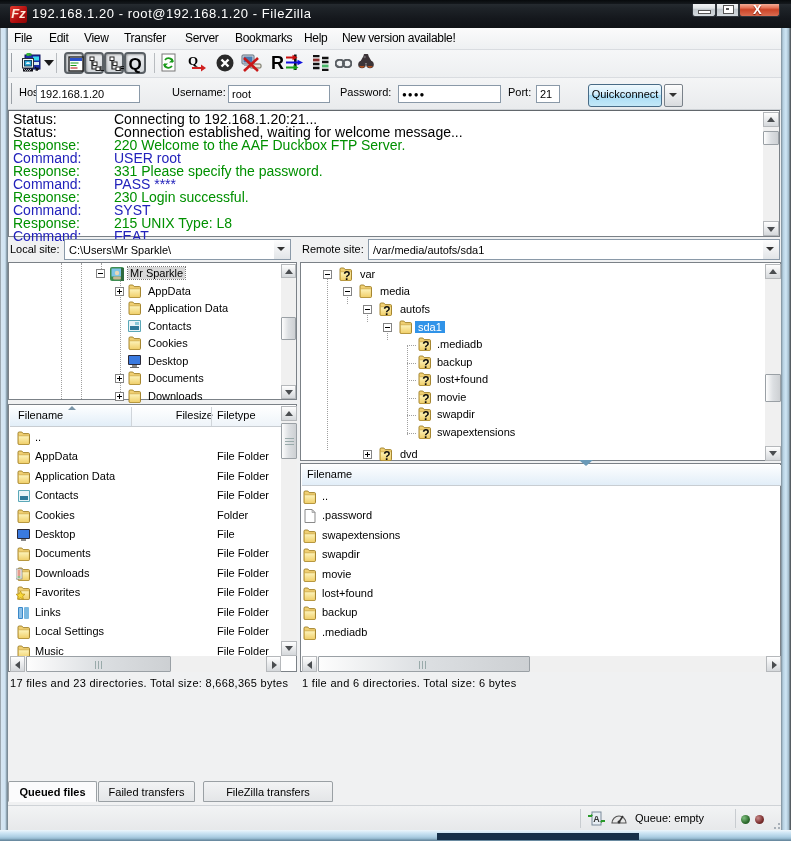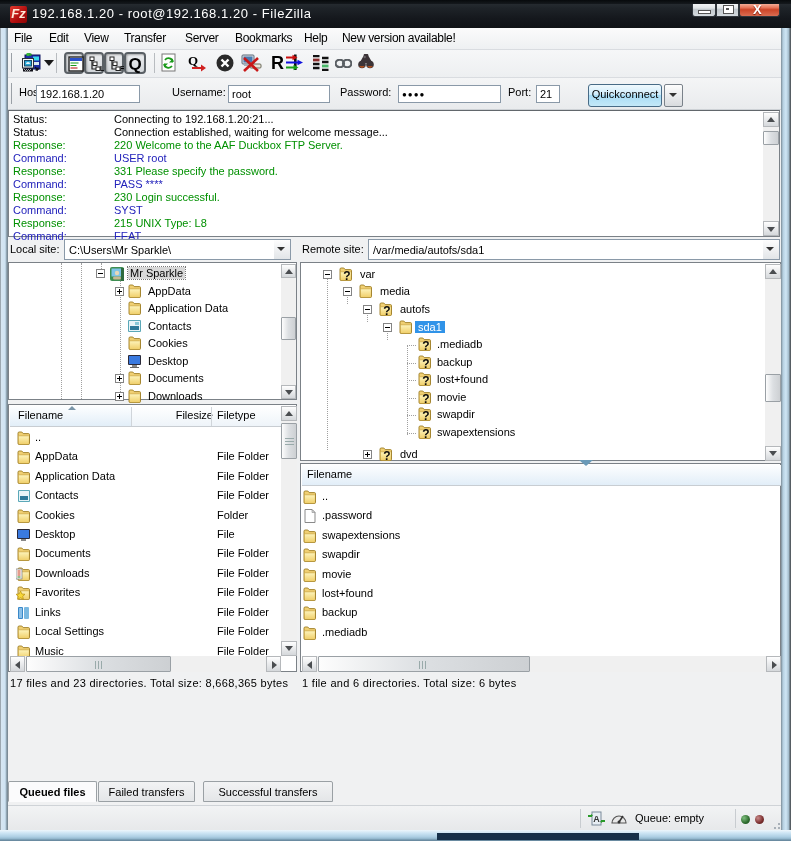--- a/index.html
+++ b/index.html
@@ -33,21 +33,21 @@
 .tbtn{position:absolute;top:2px;width:22px;height:22px;}
 .toggle{border:2px solid #5a6065;border-radius:4px;background:linear-gradient(#eceef0,#d3d7db);box-shadow:inset 1px 1px 2px rgba(0,0,0,.3);box-sizing:border-box;}
 
 #qc{left:8px;top:78px;width:773px;height:31px;background:linear-gradient(#f4f5f6,#e9ebed);border-bottom:1px solid #cdd1d5;font-size:11px;color:#000;}
 #qc .lbl{position:absolute;top:8px;}
 .inp{position:absolute;top:7px;height:18px;border:1px solid #8a99a8;background:#fff;font-size:11px;color:#000;box-sizing:border-box;padding:0 3px;font-family:"Liberation Sans",sans-serif;}
 #qcbtn{position:absolute;left:580px;top:6px;width:72px;height:21px;border:1px solid #486b86;border-radius:3px;background:linear-gradient(#f0f9fd 0,#d0ecfb 45%,#a8dcf5 50%,#c4e8f8 100%);font-size:11px;text-align:center;line-height:19px;}
 #qcdrop{position:absolute;left:656px;top:6px;width:17px;height:21px;border:1px solid #7a828a;border-radius:2px;background:linear-gradient(#fdfdfd,#d8dbde);}
 .darr{width:0;height:0;border-left:4px solid transparent;border-right:4px solid transparent;border-top:4px solid #333;}
 
-#log{left:8px;top:110px;width:772px;height:127px;background:#fff;border:1px solid #7b8187;border-top:1px solid #62676c;box-sizing:border-box;font-size:11px;}
+#log{left:8px;top:110px;width:772px;height:127px;background:#fff;border:1px solid #7b8187;border-top:1px solid #62676c;box-sizing:border-box;font-size:14px;}
 .lr{position:absolute;left:4px;width:750px;height:13px;line-height:13px;white-space:pre;}
 .lr b{font-weight:normal;position:absolute;left:0px;}
 .lr i{font-style:normal;position:absolute;left:101px;}
 .st{color:#000;}.rs{color:#009000;}.cm{color:#2222bb;}
 
 .vsb{position:absolute;background:#f0f0f0;}
 .sbtn{position:absolute;background:linear-gradient(#fefefe,#d5d8db);border:1px solid #b5b8bb;box-sizing:border-box;}
 .thumb{position:absolute;background:linear-gradient(90deg,#fdfdfd,#dcdfe2 50%,#cdd0d3);border:1px solid #9aa0a5;box-sizing:border-box;border-radius:1px;}
 .tri-u{width:0;height:0;border-left:4px solid transparent;border-right:4px solid transparent;border-bottom:5px solid #4a4d50;position:absolute;}
 .tri-d{width:0;height:0;border-left:4px solid transparent;border-right:4px solid transparent;border-top:5px solid #4a4d50;position:absolute;}
@@ -569,21 +569,21 @@
   </div>
 </div>
 <div style="position:absolute;left:579px;top:460px;width:0;height:0;border-left:7px solid transparent;border-right:7px solid transparent;border-top:6px solid #6a9ab8"></div>
 
 <div class="foot" style="left:10px;top:677px">17 files and 23 directories. Total size: 8,668,365 bytes</div>
 <div class="foot" style="left:302px;top:677px">1 file and 6 directories. Total size: 6 bytes</div>
 
 
 <div class="tab" id="tab1" style="left:8px;width:89px">Queued files</div>
 <div class="tab" style="left:98px;width:97px">Failed transfers</div>
-<div class="tab" style="left:203px;width:130px">Successful transfers</div>
+<div class="tab" style="left:203px;width:130px">FileZilla transfers</div>
 
 <div class="abs" id="sbar">
   <div style="position:absolute;left:572px;top:3px;width:1px;height:19px;background:#c8ccd0"></div>
   <svg style="position:absolute;left:580px;top:4px;width:17px;height:17px" viewBox="0 0 17 17">
     <rect x="4" y="2" width="9" height="13" fill="#e8eef4" stroke="#7a8a9a"></rect>
     <text x="8.5" y="12" font-family="Liberation Sans" font-size="9" font-weight="bold" fill="#333" text-anchor="middle">A</text>
     <path d="M0 6 h4 M13 11 h4" stroke="#2a9a2a" stroke-width="2"></path>
     <path d="M2 6 l3 0 -1.5 -2 Z M15 11 l-3 0 1.5 2 Z" fill="#2a9a2a"></path>
   </svg>
   <svg style="position:absolute;left:602px;top:6px;width:18px;height:14px" viewBox="0 0 18 14">

